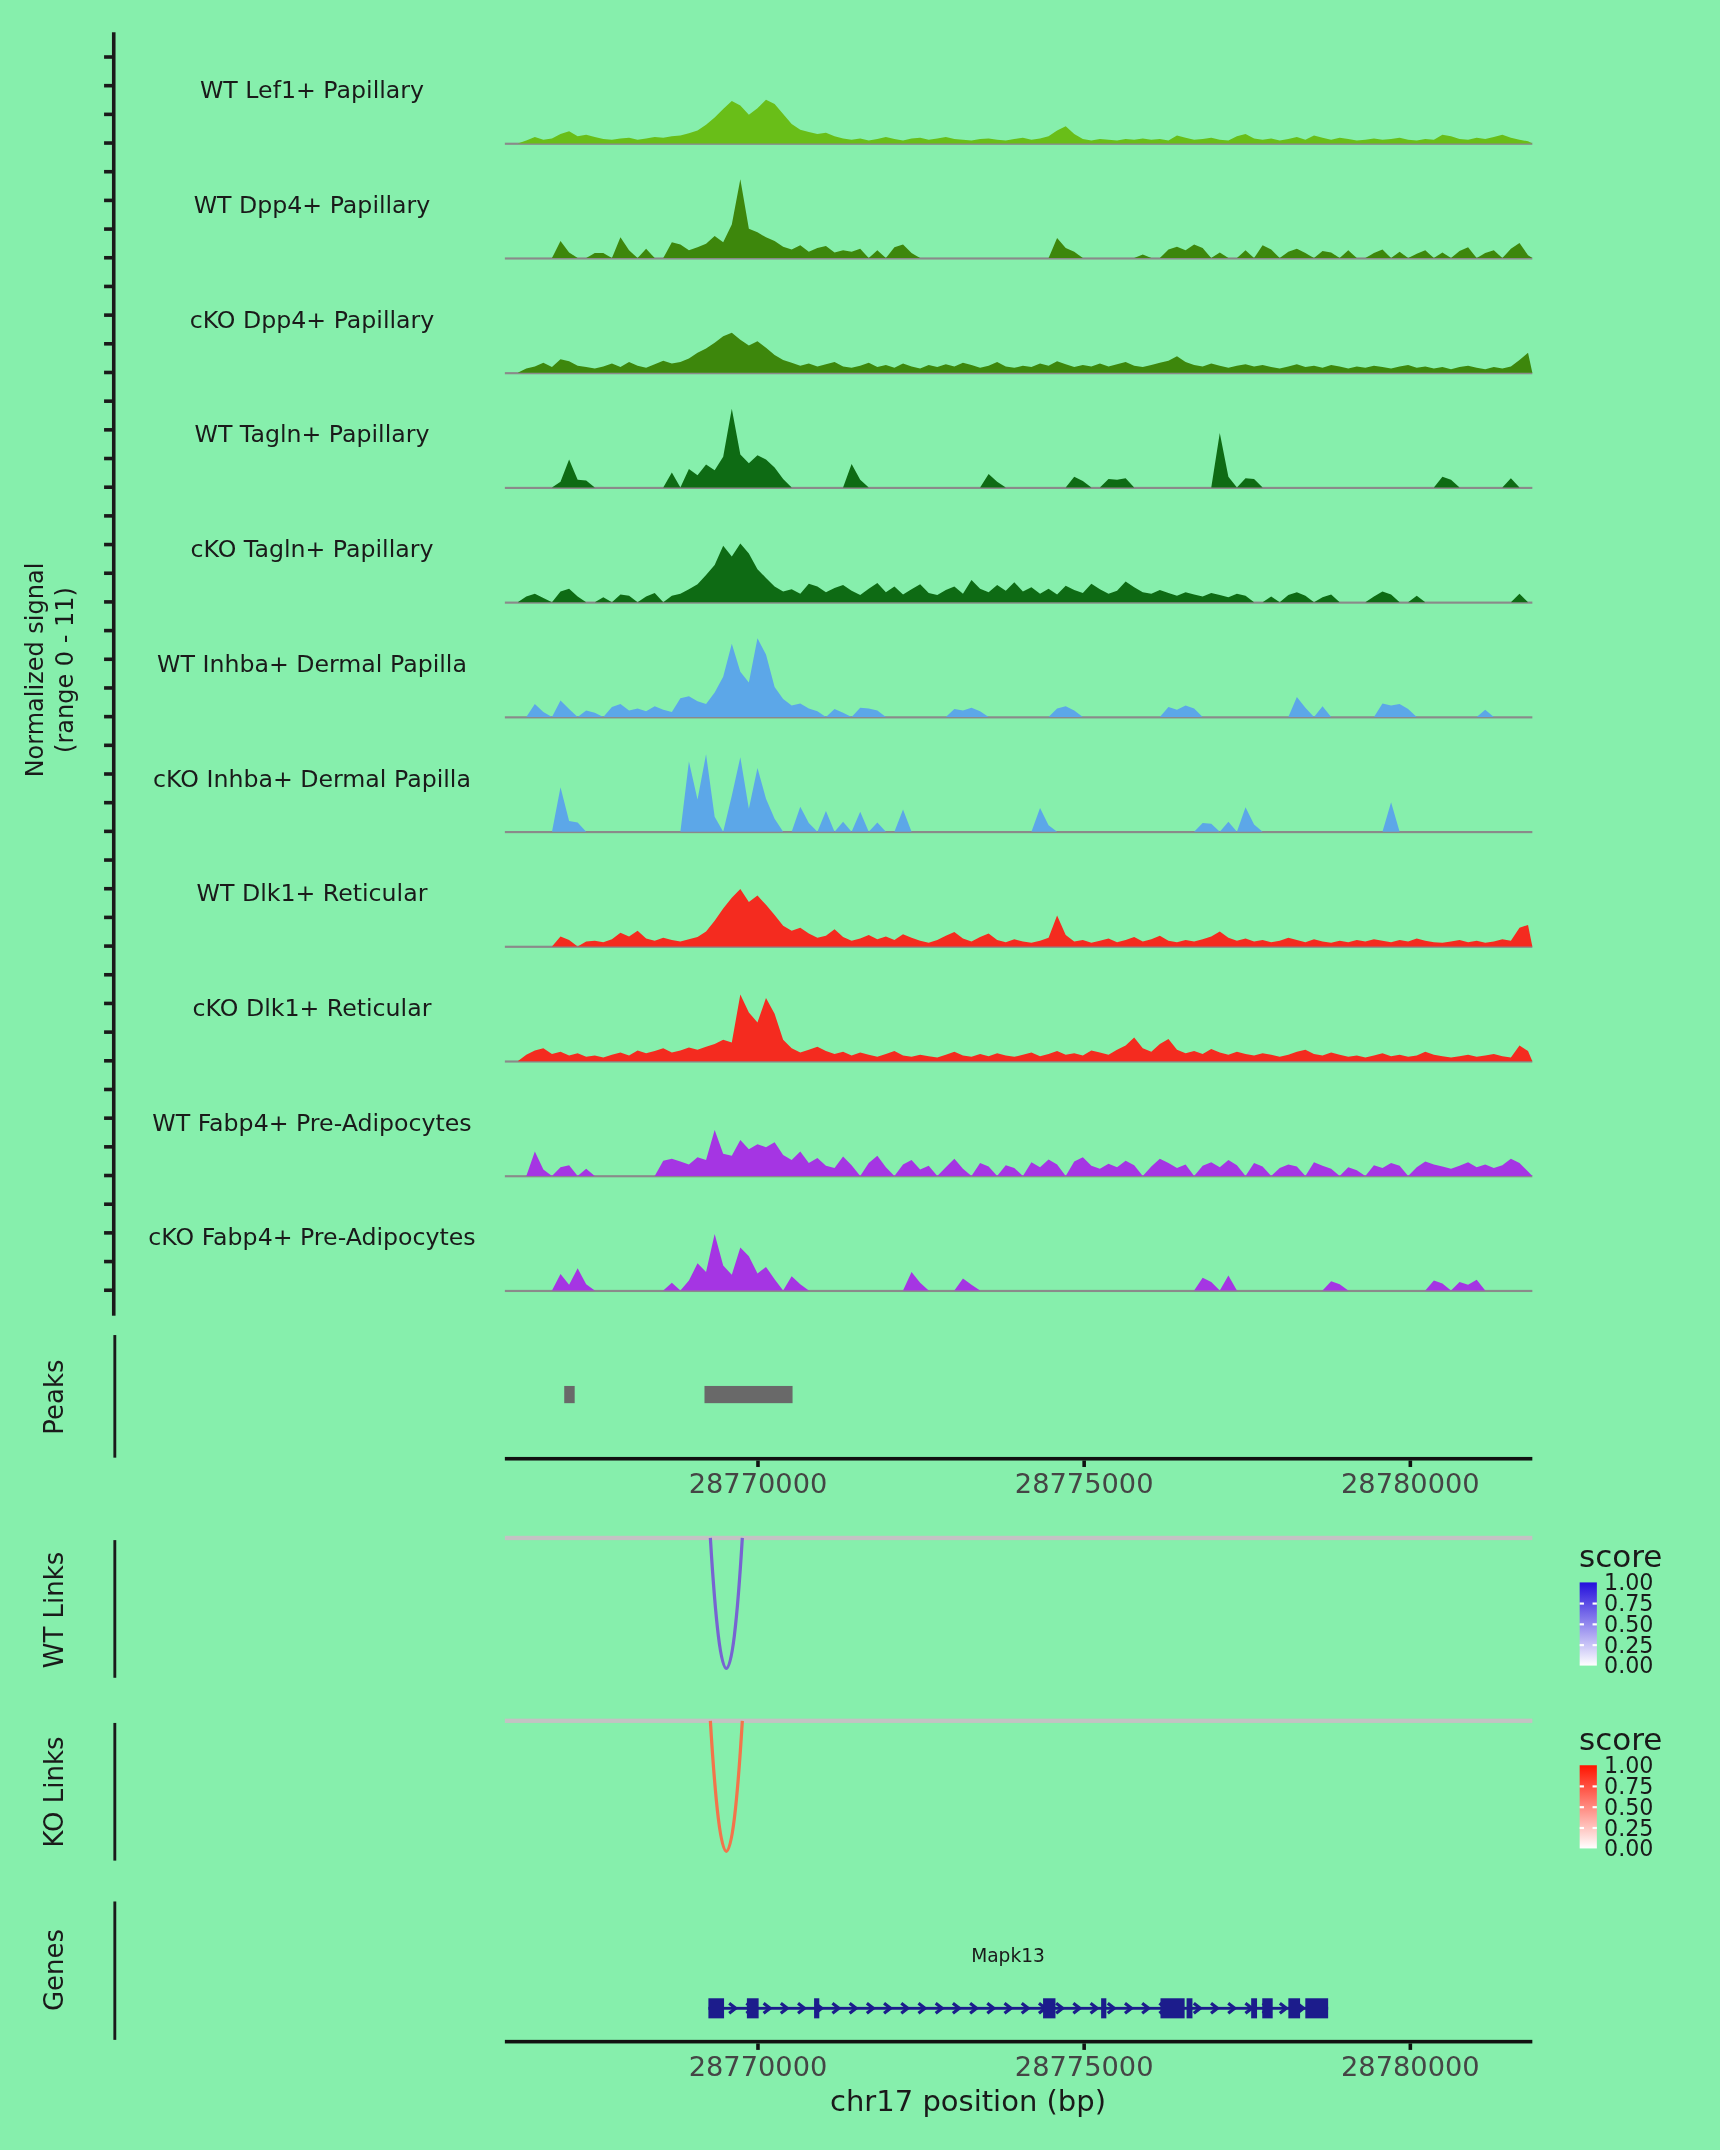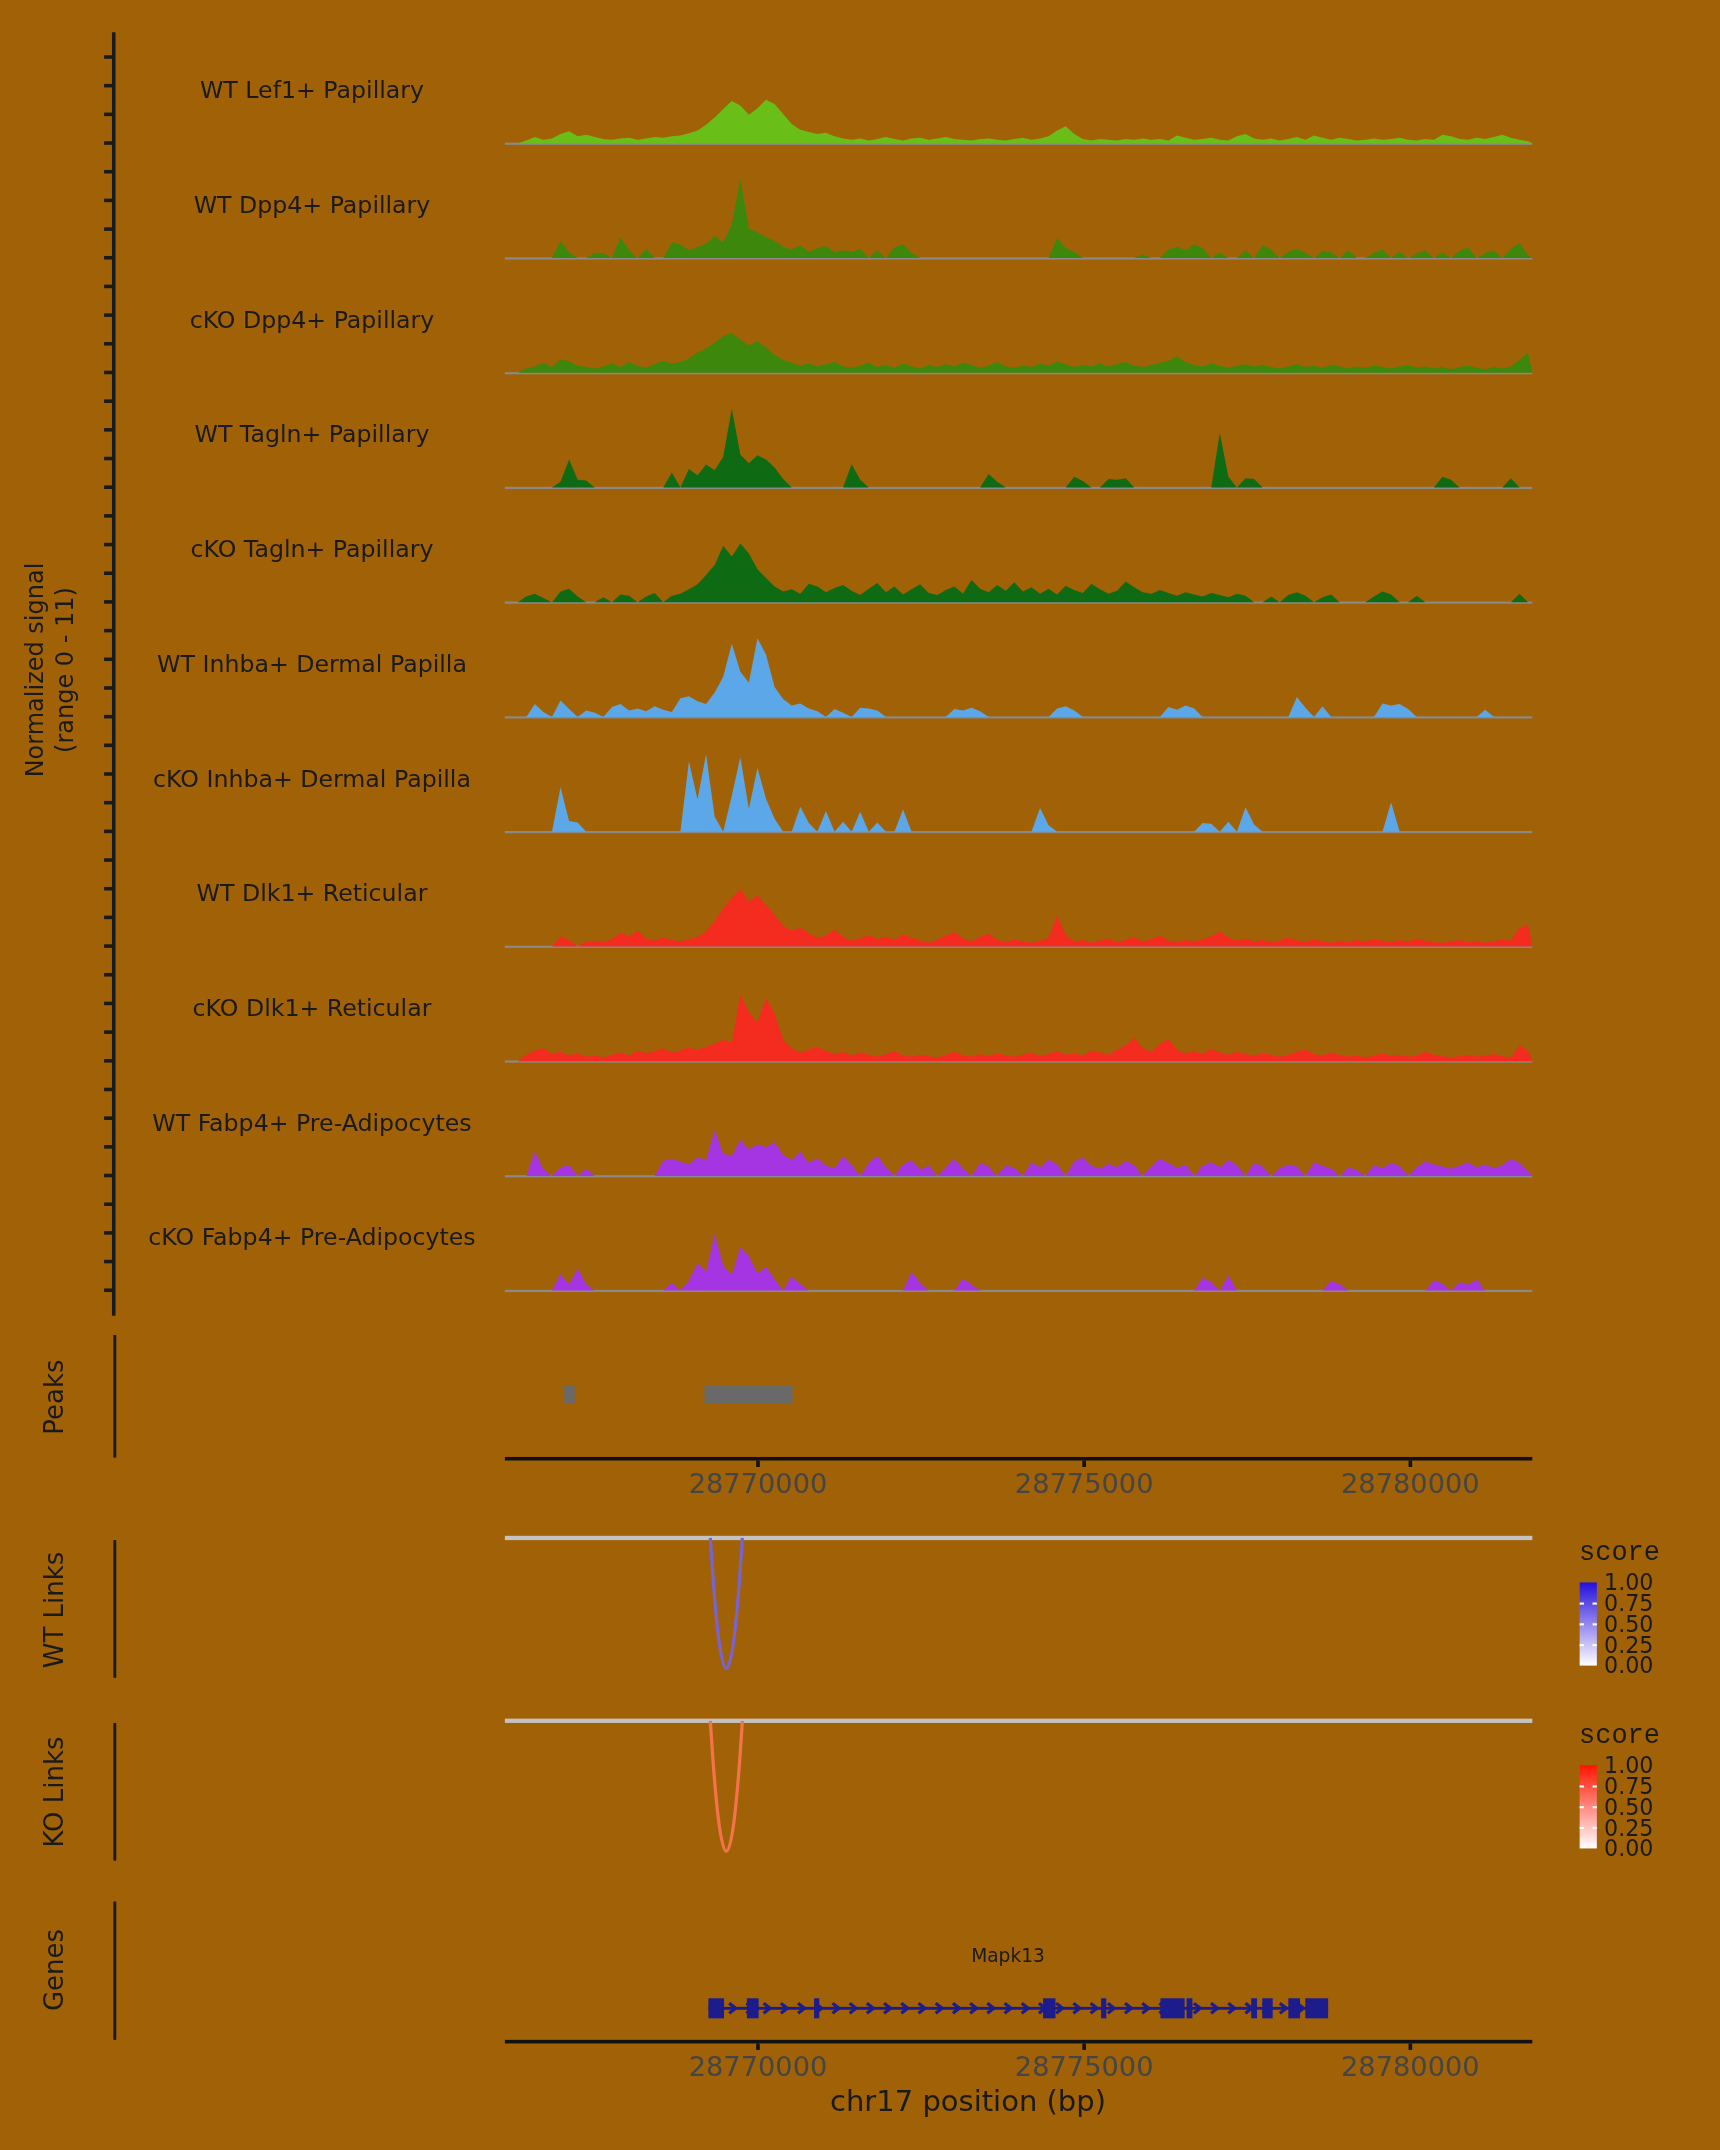--- a/index.html
+++ b/index.html
@@ -1,24 +1,24 @@
 <!DOCTYPE html>
 <html style="font-size:11.5px"><head>
 <meta charset="utf-8">
 <style>
   html,body{margin:0;padding:0;background:#ffffff;}
-  #fig{position:relative;width:1721px;height:2151px;background:#a16207;
+  #fig{position:relative;width:1721px;height:2151px;background:#86efac;
        font-family:"DejaVu Sans","Liberation Sans",sans-serif;overflow:hidden;}
   #plot{position:absolute;left:0;top:0;}
   .abs{position:absolute;white-space:nowrap;color:#1a1a1a;}
   .vlabel{transform:translate(-50%,-50%) rotate(-90deg);text-align:center;}
   .clabel{transform:translate(-50%,-50%);text-align:center;}
   #ylabel{font-size:24px;line-height:1.25;}
   .section-label{font-size:26px;}
-  .score-title{font-size:27px;font-family:Liberation Mono, monospace;}
+  .score-title{font-size:31px;}
   #gene-name{font-size:18.6px;}
   #chr-label{font-size:29px;}
 </style>
 </head>
 <body>
 
 <div id="fig">
   <svg id="plot" width="1721" height="2151" viewBox="0 0 2400 3000">
       <rect x="156" y="45" width="5" height="1790" fill="#1a1a1a"></rect>
       <rect x="145" y="77" width="13" height="5" fill="#1a1a1a"></rect>

